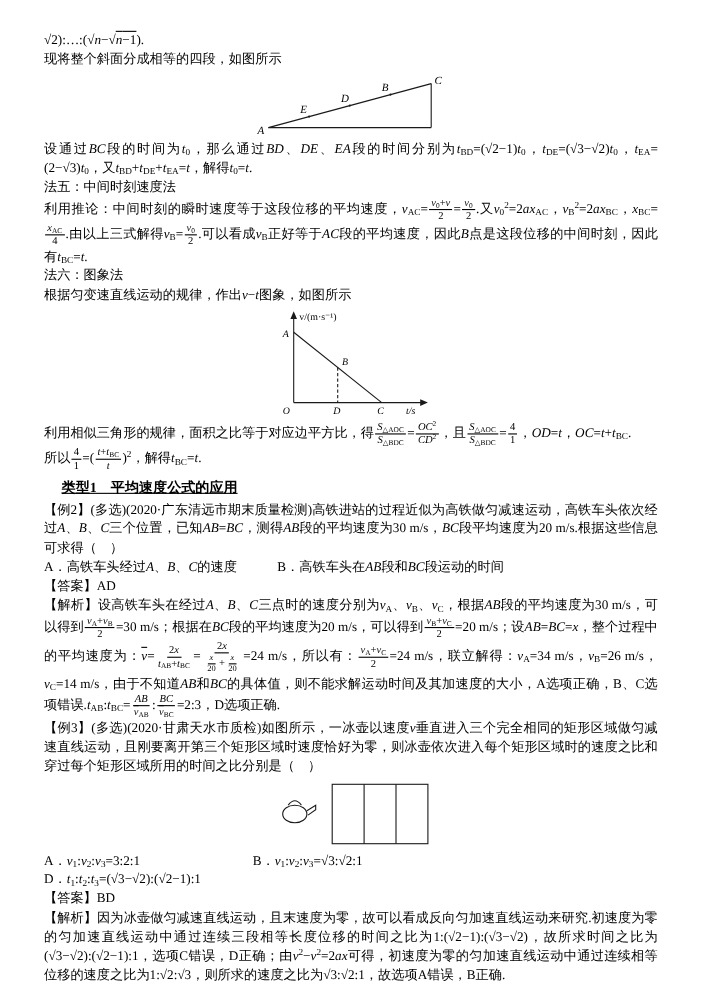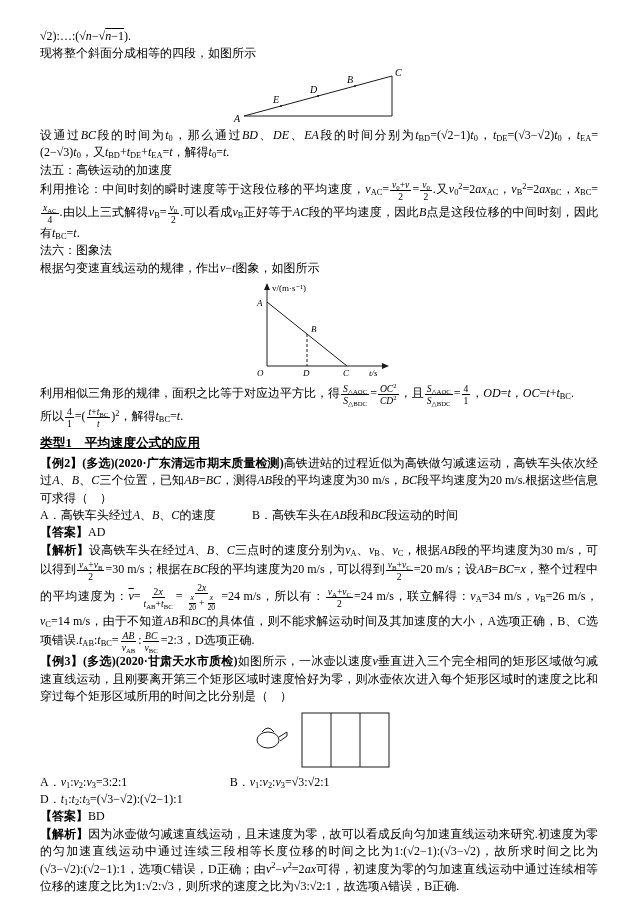--- a/index.html
+++ b/index.html
@@ -5,30 +5,30 @@
   * { margin:0; padding:0; box-sizing:border-box; }
   html,body { background:#ffffff; }
   body {
     width:640px; height:905px; overflow:hidden;
     font-family:"Liberation Serif","DejaVu Serif",serif;
     font-size:12px; color:#000; line-height:1.45;
   }
   .page { width:640px; height:905px; padding:28px 42px 10px 40px; background:#fff; }
   .t { text-align:justify; }
   i { font-style:italic; }
-  b { font-weight:bold; }
+  b { font-weight:normal; }
   sub,sup { font-size:0.7em; line-height:0; }
   sub { vertical-align:-0.25em; }
   sup { vertical-align:0.55em; }
   .ov { text-decoration:overline; }
   .fr { display:inline-flex; flex-direction:column; align-items:center;
         vertical-align:middle; font-size:0.8em; line-height:1.15; margin:0 1px; text-align:center; }
   .fr > .n { border-bottom:1px solid #000; padding:0 2px; }
   .fr > .d { padding:0 2px; }
-  .h { font-weight:bold; text-decoration:underline; font-size:12.8px; margin:5px 0 2px; }
+  .h { font-weight:bold; text-decoration:underline; font-size:12.8px; margin:5px 16px 2px; }
   .opts { display:flex; }
   .opts .o1 { flex:0 0 38%; }
   .opts .o2 { flex:1; }
   .opts.narrow .o1 { flex:0 0 34%; }
   .fig { display:flex; justify-content:center; margin:3px 0; }
   svg text { font-family:"Liberation Serif","DejaVu Serif",serif; }
 </style>
 </head>
 <body>
 
@@ -53,21 +53,21 @@
         <text x="2" y="56">A</text>
         <text x="41" y="37">E</text>
         <text x="78" y="27">D</text>
         <text x="115" y="17">B</text>
         <text x="163" y="10">C</text>
       </g>
     </svg>
   </div>
 
   <p class="t">设通过<i>BC</i>段的时间为<i>t</i><sub>0</sub>，那么通过<i>BD</i>、<i>DE</i>、<i>EA</i>段的时间分别为<i>t</i><sub>BD</sub>=(√2−1)<i>t</i><sub>0</sub>，<i>t</i><sub>DE</sub>=(√3−√2)<i>t</i><sub>0</sub>，<i>t</i><sub>EA</sub>=(2−√3)<i>t</i><sub>0</sub>，又<i>t</i><sub>BD</sub>+<i>t</i><sub>DE</sub>+<i>t</i><sub>EA</sub>=<i>t</i>，解得<i>t</i><sub>0</sub>=<i>t</i>.</p>
-  <p class="t">法五：高铁运动的加速度</p>
+  <p class="t">法五：中间时刻速度法</p>
   <p class="t">利用推论：中间时刻的瞬时速度等于这段位移的平均速度，<i>v</i><sub>AC</sub>=<span class="fr">
         <span class="n"><i>v</i><sub>0</sub>+<i>v</i></span>
         <span class="d">2</span>
       </span>=<span class="fr">
         <span class="n"><i>v</i><sub>0</sub></span>
         <span class="d">2</span>
       </span>.又<i>v</i><sub>0</sub><sup>2</sup>=2<i>ax</i><sub>AC</sub>，<i>v</i><sub>B</sub><sup>2</sup>=2<i>ax</i><sub>BC</sub>，<i>x</i><sub>BC</sub>=<span class="fr">
         <span class="n"><i>x</i><sub>AC</sub></span>
         <span class="d">4</span>
       </span>.由以上三式解得<i>v</i><sub>B</sub>=<span class="fr">

